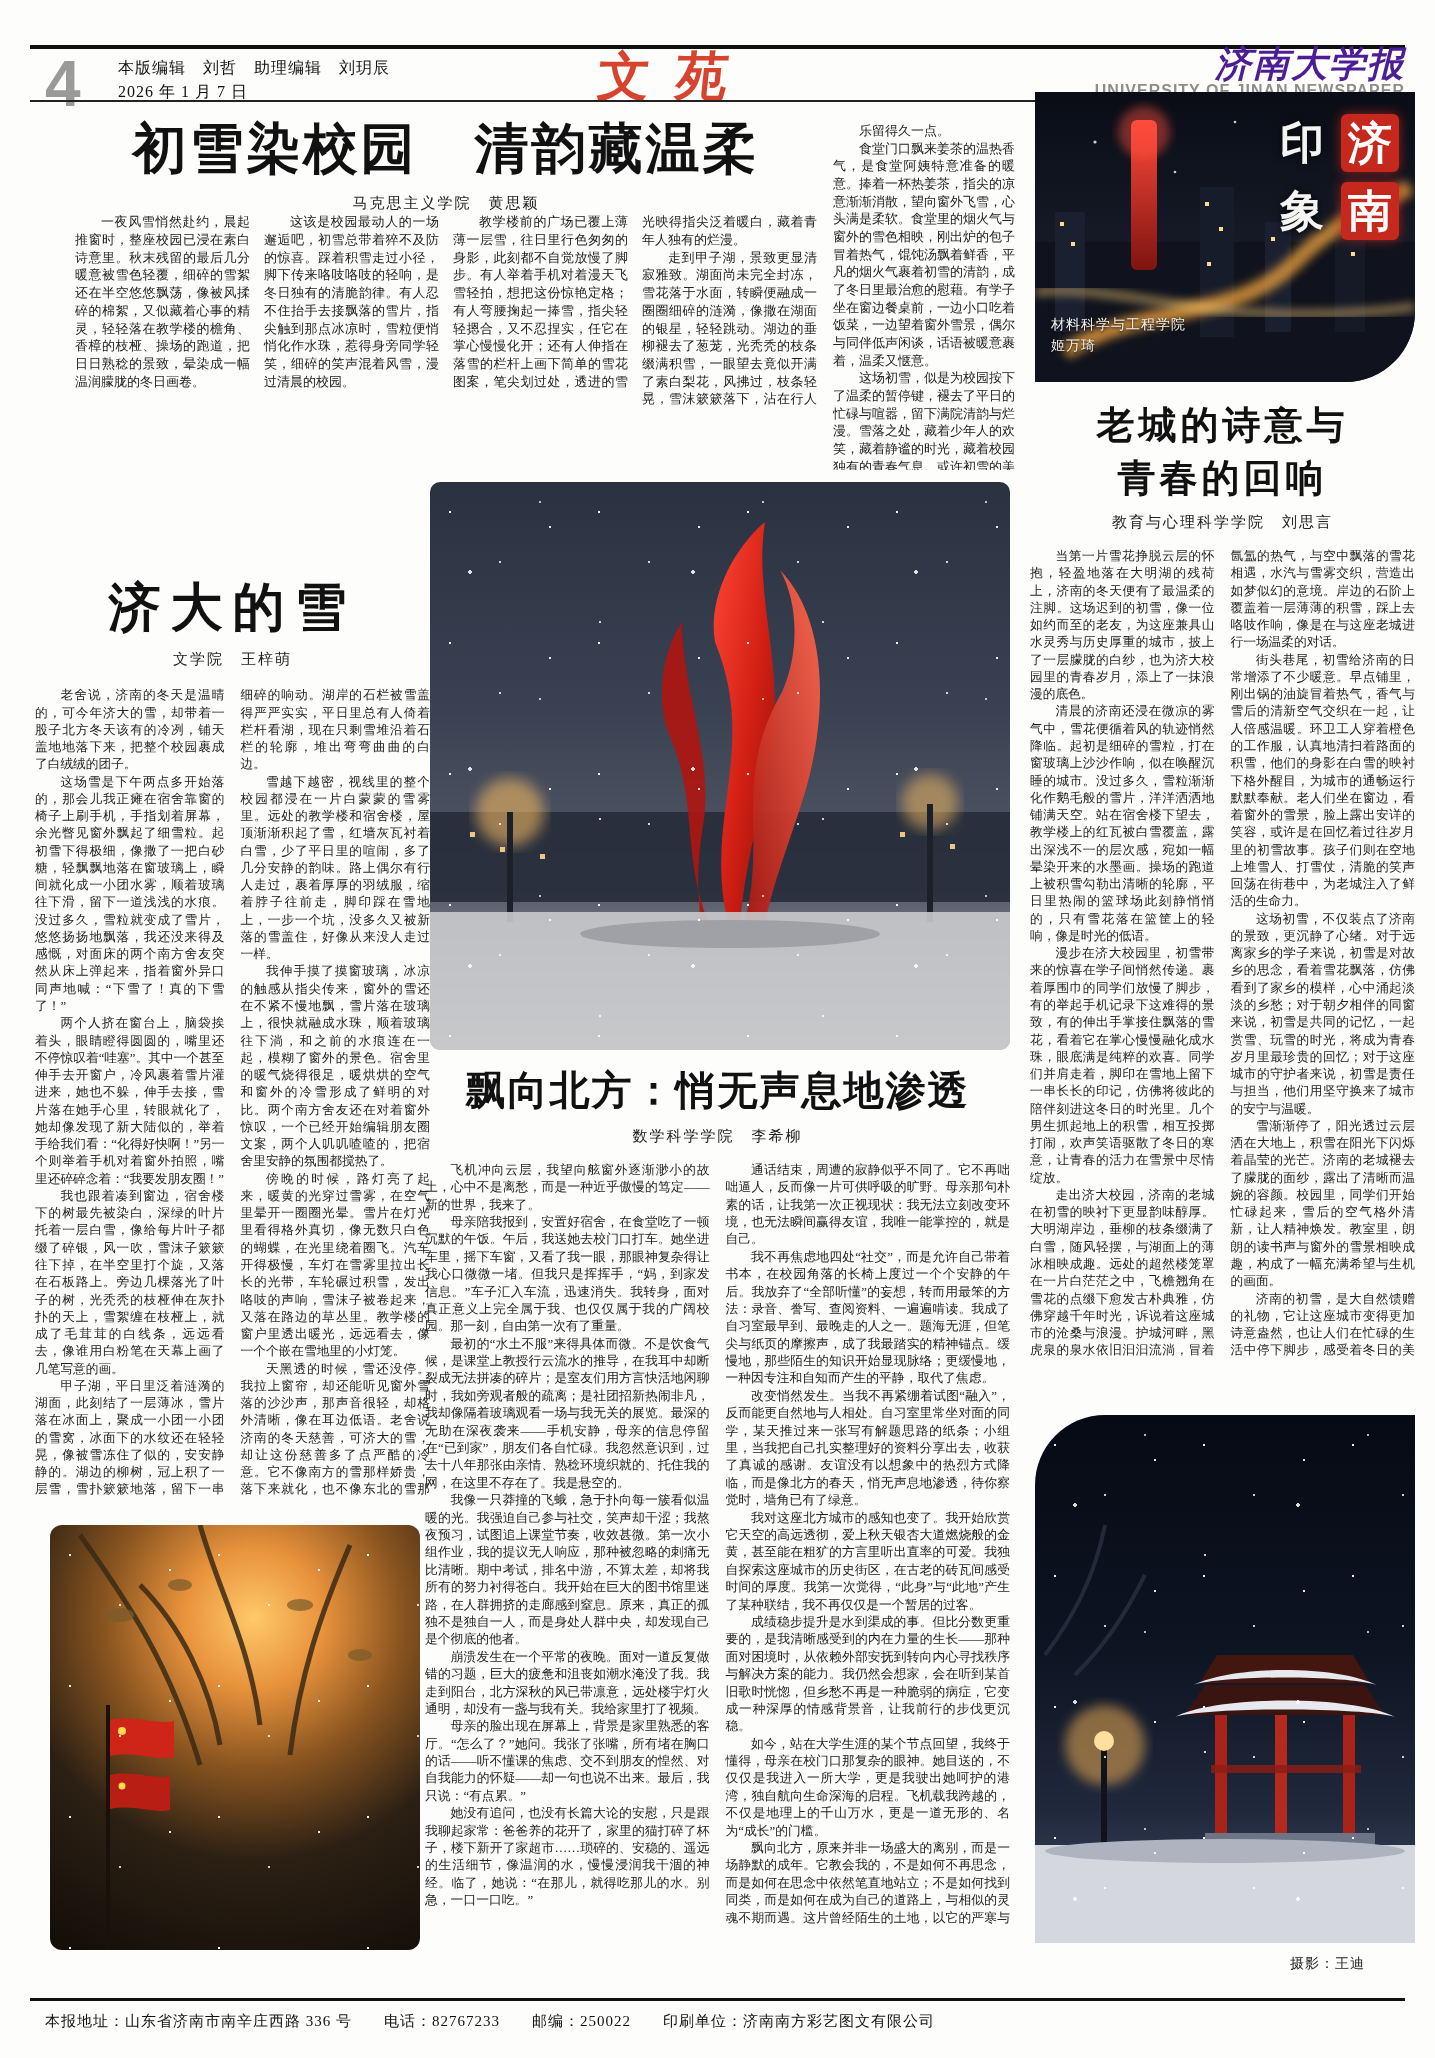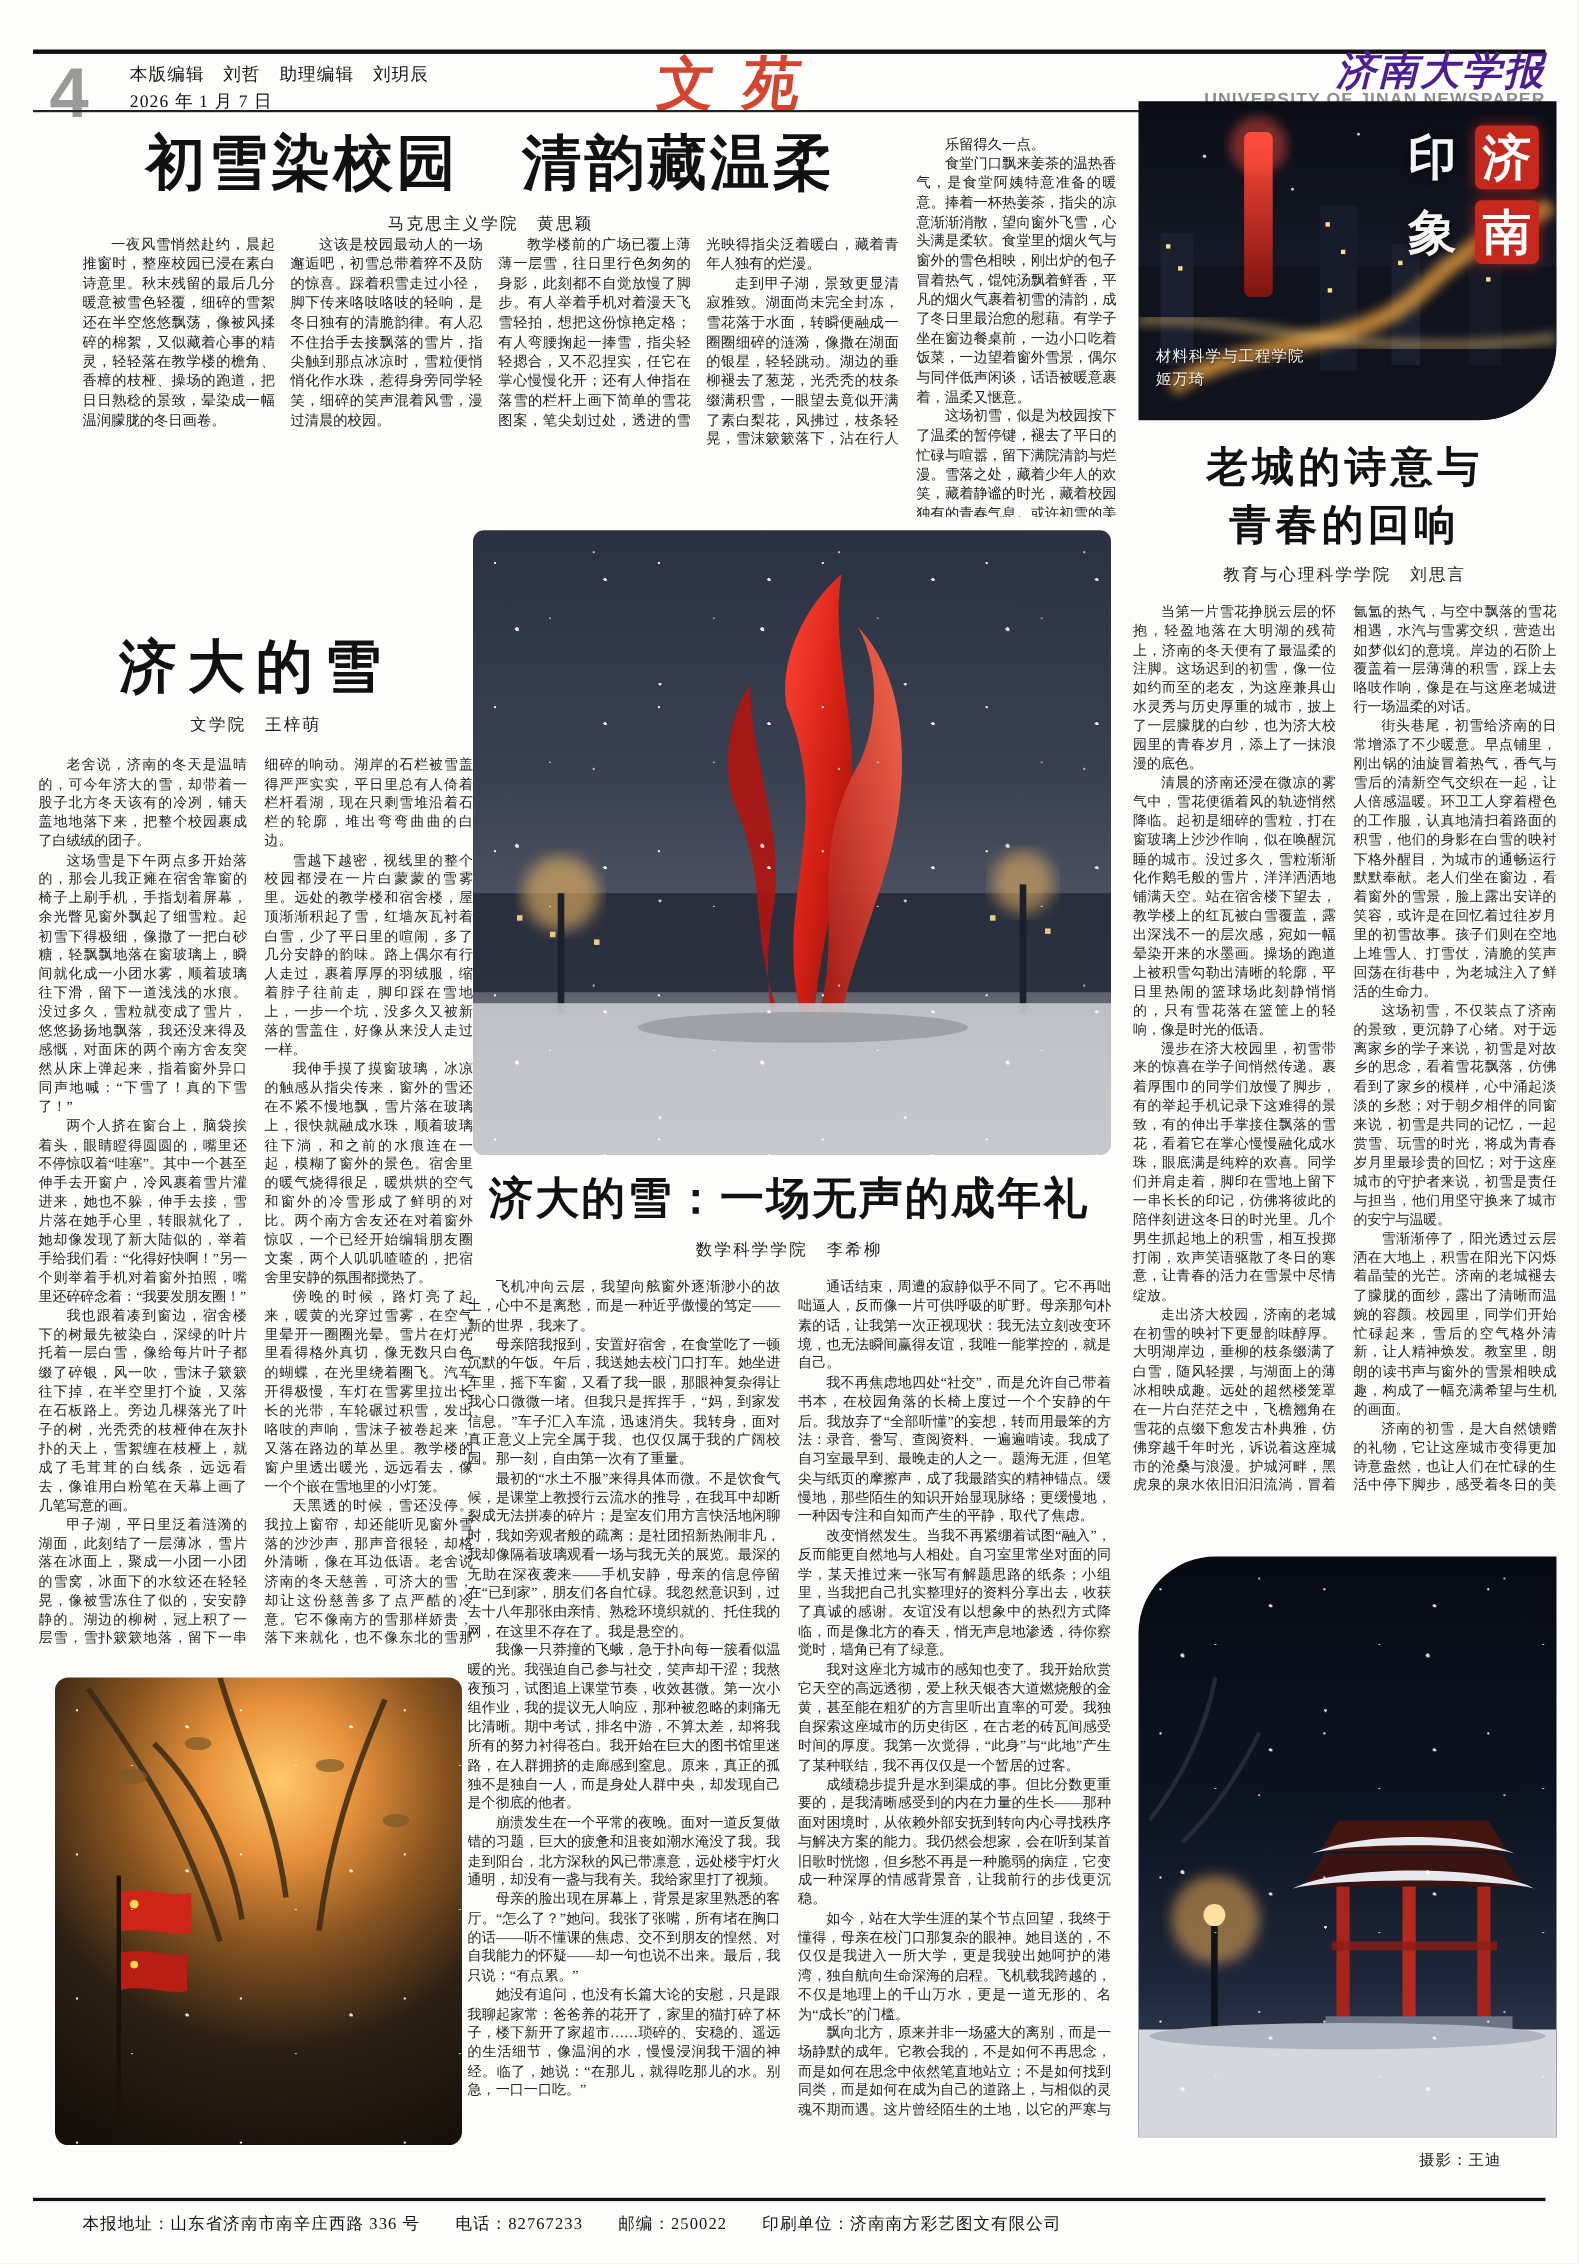--- a/index.html
+++ b/index.html
@@ -41,21 +41,21 @@
      background-size:223px 197px;}
   .photo-caption{position:absolute;color:#f2f2f0;font-size:14px;line-height:1.5;
                  text-shadow:0 1px 3px rgba(0,0,0,.9);letter-spacing:1px;}
   .seal{position:absolute;display:flex;gap:10px;}
   .seal-col{display:flex;flex-direction:column;gap:10px;}
   .seal-ch{width:58px;height:58px;display:flex;align-items:center;justify-content:center;
            font-size:44px;font-weight:bold;font-family:"Liberation Serif",serif;}
   .seal-red{background:#c5281c;color:#fff;border-radius:6px;box-shadow:0 0 12px rgba(197,40,28,.7);}
   .seal-plain{color:#f4f4f2;text-shadow:0 0 8px rgba(0,0,0,.8);}
   .credit{font-size:14px;color:#222;letter-spacing:1px;}
-  .footer-text{font-size:15px;color:#111;letter-spacing:1px;margin-left:30px;}
+  .footer-text{font-size:15px;color:#111;letter-spacing:1px;}
 </style>
 </head>
 <body>
 
 <div class="page">
 
   <div class="abs rule-thick" style="left:30px;top:45px;width:1375px;"></div>
 
   <div class="abs pagenum" style="left:45px;top:52px;">4</div>
   <div class="abs ed-line" style="left:118px;top:58px;">本版编辑　刘哲　助理编辑　刘玥辰</div>
@@ -206,21 +206,21 @@
         <p class="para">漫步在济大校园里，初雪带来的惊喜在学子间悄然传递。裹着厚围巾的同学们放慢了脚步，有的举起手机记录下这难得的景致，有的伸出手掌接住飘落的雪花，看着它在掌心慢慢融化成水珠，眼底满是纯粹的欢喜。同学们并肩走着，脚印在雪地上留下一串长长的印记，仿佛将彼此的陪伴刻进这冬日的时光里。几个男生抓起地上的积雪，相互投掷打闹，欢声笑语驱散了冬日的寒意，让青春的活力在雪景中尽情绽放。</p>
         <p class="para">走出济大校园，济南的老城在初雪的映衬下更显韵味醇厚。大明湖岸边，垂柳的枝条缀满了白雪，随风轻摆，与湖面上的薄冰相映成趣。远处的超然楼笼罩在一片白茫茫之中，飞檐翘角在雪花的点缀下愈发古朴典雅，仿佛穿越千年时光，诉说着这座城市的沧桑与浪漫。护城河畔，黑虎泉的泉水依旧汩汩流淌，冒着氤氲的热气，与空中飘落的雪花相遇，水汽与雪雾交织，营造出如梦似幻的意境。岸边的石阶上覆盖着一层薄薄的积雪，踩上去咯吱作响，像是在与这座老城进行一场温柔的对话。</p>
         <p class="para">街头巷尾，初雪给济南的日常增添了不少暖意。早点铺里，刚出锅的油旋冒着热气，香气与雪后的清新空气交织在一起，让人倍感温暖。环卫工人穿着橙色的工作服，认真地清扫着路面的积雪，他们的身影在白雪的映衬下格外醒目，为城市的通畅运行默默奉献。老人们坐在窗边，看着窗外的雪景，脸上露出安详的笑容，或许是在回忆着过往岁月里的初雪故事。孩子们则在空地上堆雪人、打雪仗，清脆的笑声回荡在街巷中，为老城注入了鲜活的生命力。</p>
         <p class="para">这场初雪，不仅装点了济南的景致，更沉静了心绪。对于远离家乡的学子来说，初雪是对故乡的思念，看着雪花飘落，仿佛看到了家乡的模样，心中涌起淡淡的乡愁；对于朝夕相伴的同窗来说，初雪是共同的记忆，一起赏雪、玩雪的时光，将成为青春岁月里最珍贵的回忆；对于这座城市的守护者来说，初雪是责任与担当，他们用坚守换来了城市的安宁与温暖。</p>
         <p class="para">雪渐渐停了，阳光透过云层洒在大地上，积雪在阳光下闪烁着晶莹的光芒。济南的老城褪去了朦胧的面纱，露出了清晰而温婉的容颜。校园里，同学们开始忙碌起来，雪后的空气格外清新，让人精神焕发。教室里，朗朗的读书声与窗外的雪景相映成趣，构成了一幅充满希望与生机的画面。</p>
         <p class="para">济南的初雪，是大自然馈赠的礼物，它让这座城市变得更加诗意盎然，也让人们在忙碌的生活中停下脚步，感受着冬日的美好与温暖。这场雪，不仅点缀了风景，更沉淀了心情，让我们在喧嚣的尘世中，寻得一份宁静与纯粹。愿这份初雪带来的美好与感动，能伴随我们走过整个冬日，也愿我们能像这初雪一样，纯粹而坚定，在青春的道路上，书写属于自己的精彩篇章。而济南这座城，也将在雪的滋养下，继续散发着独特的魅力，等待着每一个热爱生活的人去发现、去感受、去珍藏。</p>
       </div>
   </div>
 
   <div class="abs" style="left:425px;top:1068px;width:585px;height:885px;">
-    <div class="headline" style="font-size:40px;letter-spacing:2px;">济大的雪：一场无声的成年礼</div>
+    <div class="headline" style="font-size:40px;letter-spacing:2px;">飘向北方：悄无声息地渗透</div>
     <div class="byline" style="margin-top:14px;">数学科学学院　李希柳</div>
     <div class="body-text cols-2" style="margin-top:16px;height:770px;font-size:12.8px;">
         <p class="para">飞机冲向云层，我望向舷窗外逐渐渺小的故土，心中不是离愁，而是一种近乎傲慢的笃定——新的世界，我来了。</p>
         <p class="para">母亲陪我报到，安置好宿舍，在食堂吃了一顿沉默的午饭。午后，我送她去校门口打车。她坐进车里，摇下车窗，又看了我一眼，那眼神复杂得让我心口微微一堵。但我只是挥挥手，“妈，到家发信息。”车子汇入车流，迅速消失。我转身，面对真正意义上完全属于我、也仅仅属于我的广阔校园。那一刻，自由第一次有了重量。</p>
         <p class="para">最初的“水土不服”来得具体而微。不是饮食气候，是课堂上教授行云流水的推导，在我耳中却断裂成无法拼凑的碎片；是室友们用方言快活地闲聊时，我如旁观者般的疏离；是社团招新热闹非凡，我却像隔着玻璃观看一场与我无关的展览。最深的无助在深夜袭来——手机安静，母亲的信息停留在“已到家”，朋友们各自忙碌。我忽然意识到，过去十八年那张由亲情、熟稔环境织就的、托住我的网，在这里不存在了。我是悬空的。</p>
         <p class="para">我像一只莽撞的飞蛾，急于扑向每一簇看似温暖的光。我强迫自己参与社交，笑声却干涩；我熬夜预习，试图追上课堂节奏，收效甚微。第一次小组作业，我的提议无人响应，那种被忽略的刺痛无比清晰。期中考试，排名中游，不算太差，却将我所有的努力衬得苍白。我开始在巨大的图书馆里迷路，在人群拥挤的走廊感到窒息。原来，真正的孤独不是独自一人，而是身处人群中央，却发现自己是个彻底的他者。</p>
         <p class="para">崩溃发生在一个平常的夜晚。面对一道反复做错的习题，巨大的疲惫和沮丧如潮水淹没了我。我走到阳台，北方深秋的风已带凛意，远处楼宇灯火通明，却没有一盏与我有关。我给家里打了视频。</p>
         <p class="para">母亲的脸出现在屏幕上，背景是家里熟悉的客厅。“怎么了？”她问。我张了张嘴，所有堵在胸口的话——听不懂课的焦虑、交不到朋友的惶然、对自我能力的怀疑——却一句也说不出来。最后，我只说：“有点累。”</p>
         <p class="para">她没有追问，也没有长篇大论的安慰，只是跟我聊起家常：爸爸养的花开了，家里的猫打碎了杯子，楼下新开了家超市……琐碎的、安稳的、遥远的生活细节，像温润的水，慢慢浸润我干涸的神经。临了，她说：“在那儿，就得吃那儿的水。别急，一口一口吃。”</p>
         <p class="para">通话结束，周遭的寂静似乎不同了。它不再咄咄逼人，反而像一片可供呼吸的旷野。母亲那句朴素的话，让我第一次正视现状：我无法立刻改变环境，也无法瞬间赢得友谊，我唯一能掌控的，就是自己。</p>

